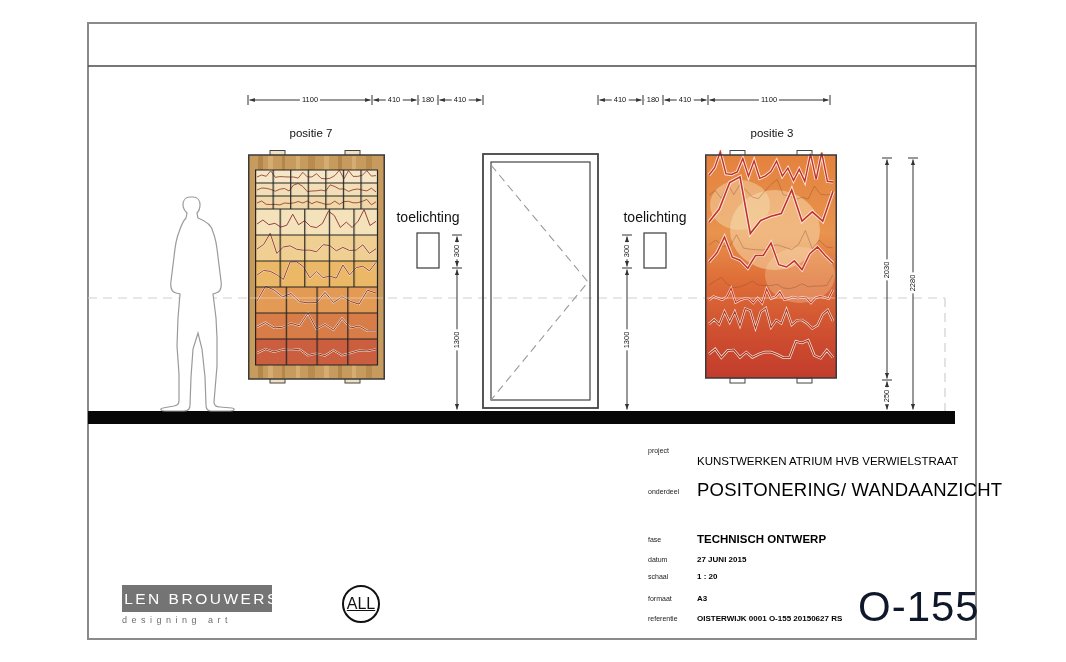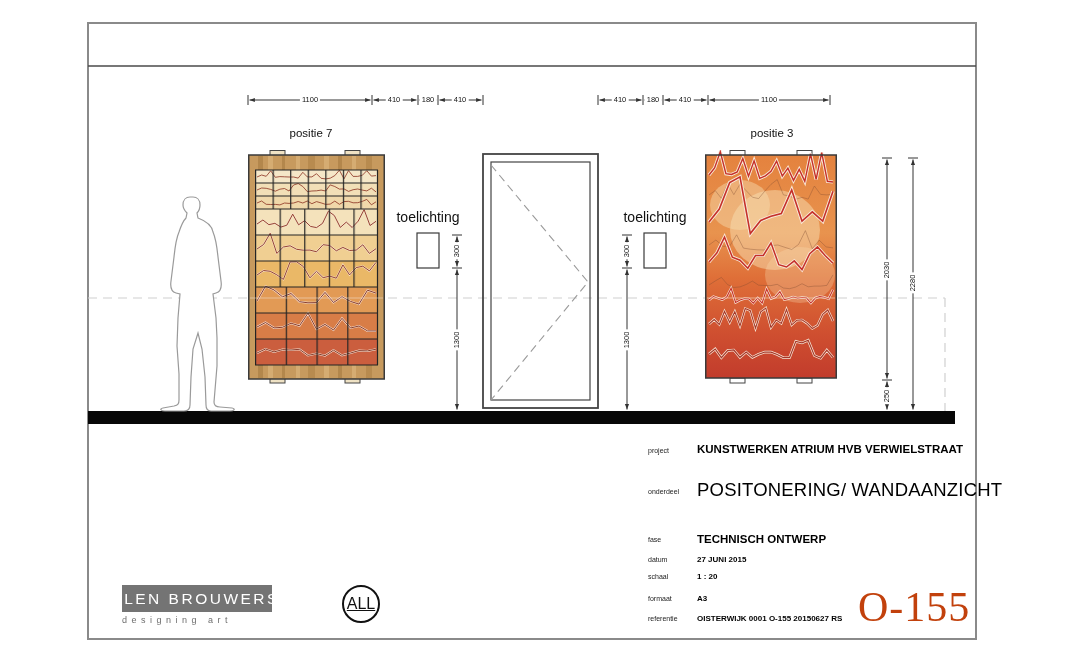--- a/index.html
+++ b/index.html
@@ -8,26 +8,26 @@
   svg{display:block;}
   .overlay{position:absolute;left:0;top:0;}
   .artwork{position:absolute;}
   .lbl{position:absolute;transform:translate(-50%,-50%);font-size:7.5px;line-height:1;
        color:#111;background:#fff;padding:0 2px;white-space:nowrap;}
   .lbl.vert{transform:translate(-50%,-50%) rotate(-90deg);}
   .lbl.pos{background:transparent;font-size:11.5px;padding:0;}
   .lbl.note{background:transparent;font-size:14px;padding:0;}
   .tb-label{position:absolute;left:648px;font-size:7px;color:#222;white-space:nowrap;}
   .tb-value{position:absolute;left:697px;color:#000;white-space:nowrap;}
-  .v-project{font-size:11.5px;font-weight:700;line-height:16px;}
+  .v-project{font-size:11.5px;font-weight:400;line-height:16px;margin-top:12px;}
   .v-onderdeel{font-size:18.5px;font-weight:400;line-height:21px;letter-spacing:.2px;text-align:right;}
   .v-fase{font-size:11.5px;font-weight:700;}
   .v-small{font-size:8px;font-weight:700;}
   .drawing-number{position:absolute;left:858px;top:583px;font-size:42px;font-weight:400;
-                  color:#c2410c;letter-spacing:1px;font-family:Liberation Serif, serif;}
+                  color:#0f172a;letter-spacing:1px;}
   .logo-box{position:absolute;left:122px;top:585px;width:150px;height:27px;background:#747474;
             color:#fff;font-size:15.5px;letter-spacing:2.5px;display:flex;align-items:center;
             justify-content:center;white-space:nowrap;}
   .logo-sub{position:absolute;left:122px;top:615px;width:181px;text-align:left;font-size:9px;
             letter-spacing:4.5px;color:#6e6e6e;white-space:nowrap;}
   .badge-circle{position:absolute;left:342px;top:585px;width:38px;height:38px;border:2.2px solid #111;
             border-radius:50%;display:flex;align-items:center;justify-content:center;
             font-size:16px;color:#111;background:#fff;box-sizing:border-box;text-decoration:underline;}
 </style>
 </head>

